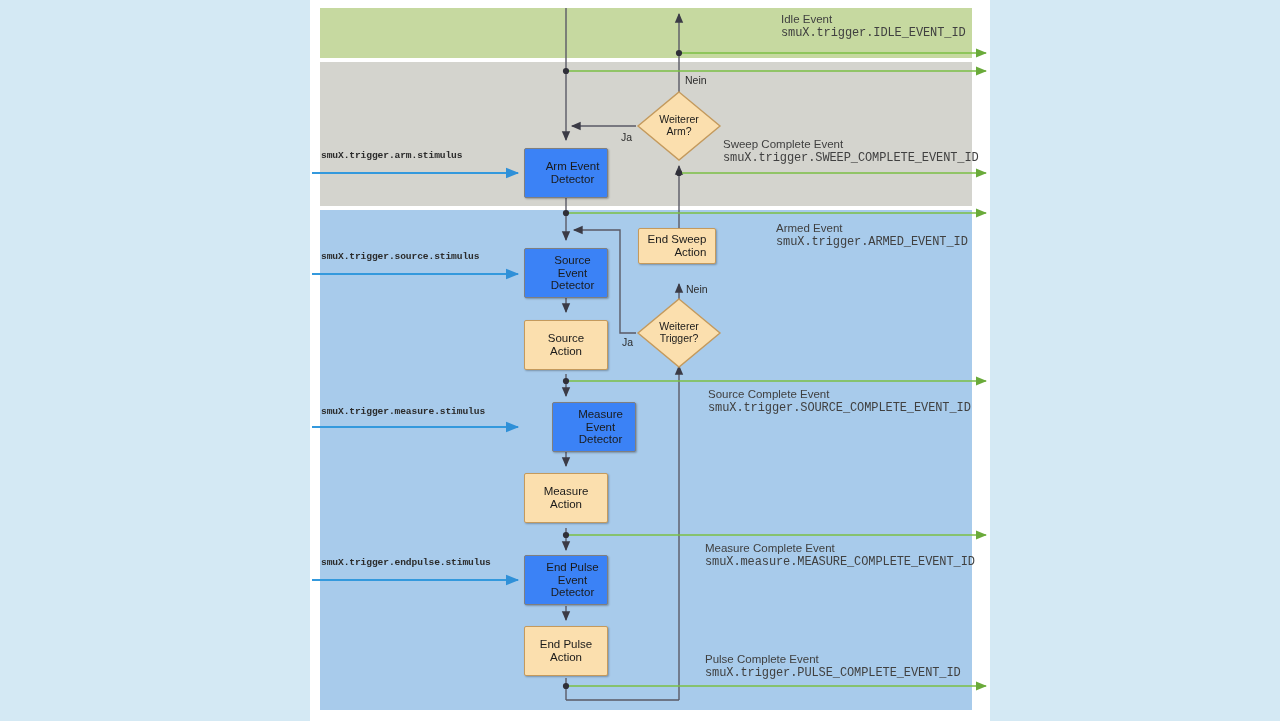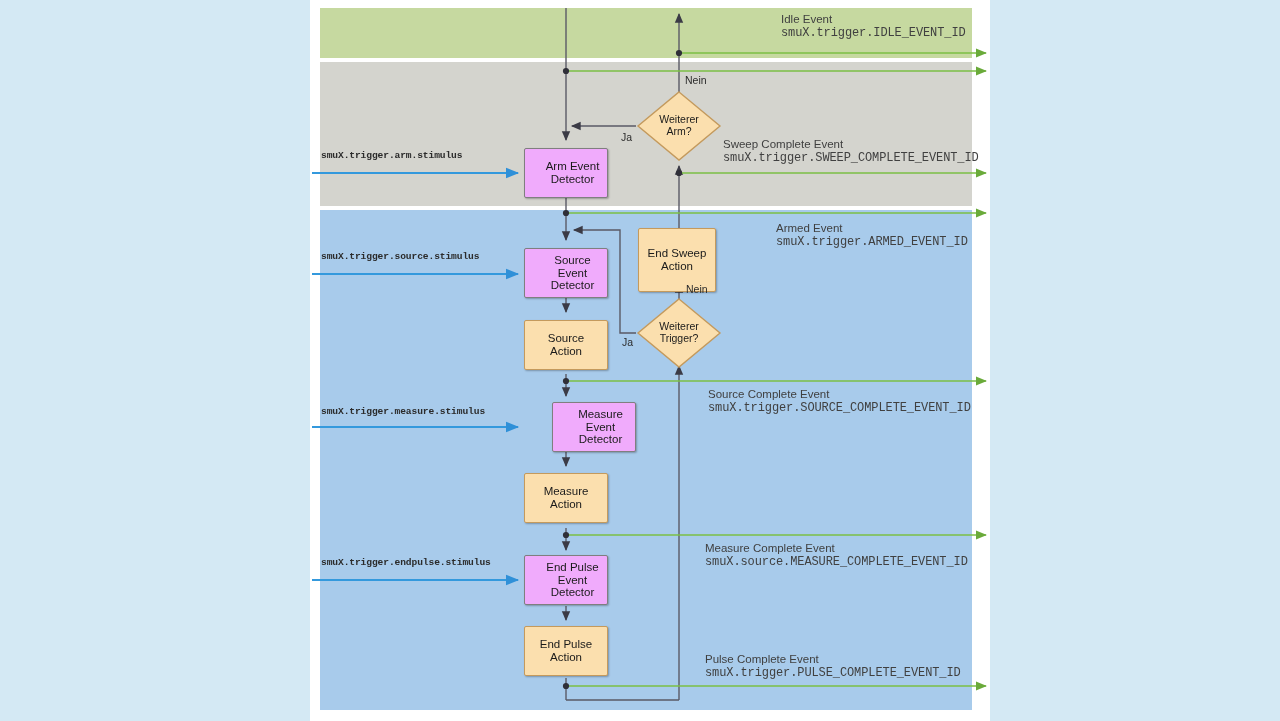--- a/index.html
+++ b/index.html
@@ -23,21 +23,21 @@
   .node{
     position:absolute;box-sizing:border-box;
     display:flex;align-items:center;justify-content:center;
     text-align:center;line-height:1.12;
     color:#1a1a1a;
     border:1px solid #7f7f7f;
     border-radius:2px;
     box-shadow:1px 1px 2px rgba(0,0,0,.28);
     font-size:11.5px;
   }
-  .node.det{background:#f0abfc;padding-left:13px;}
+  .node.det{background:#3b82f6;padding-left:13px;}
   .node.act{background:#fbdfae;border-color:#c49a5d;}
   .node span{display:block;padding:0 2px;}
 
   .diamond{
     position:absolute;
     display:flex;align-items:center;justify-content:center;
     text-align:center;font-size:10.5px;line-height:1.1;color:#1a1a1a;
   }
   .diamond .dshape{
     position:absolute;left:0;top:0;width:100%;height:100%;
@@ -178,21 +178,21 @@
     </span>
   </div>
 
   <div class="node act" style="left:524px;top:626px;width:84px;height:50px;">
     <span>
       <span>End Pulse</span>
       <span>Action</span>
     </span>
   </div>
 
-  <div class="node act" style="left:638px;top:228px;width:78px;height:64px;">
+  <div class="node act" style="left:638px;top:228px;width:78px;height:36px;text-align:right;">
     <span>
       <span>End Sweep</span>
       <span>Action</span>
     </span>
   </div>
 
   <div class="diamond" style="left:636px;top:90px;width:86px;height:72px;">
     <svg class="dshape" viewBox="0 0 86 72">
       <polygon points="43,2 84,36 43,70 2,36" fill="#fbdfae" stroke="#c49a5d" stroke-width="1.4"></polygon>
     </svg>
@@ -238,21 +238,21 @@
     <div class="t2">smuX.trigger.ARMED_EVENT_ID</div>
   </div>
 
   <div class="evt" style="left:708px;top:387px;">
     <div class="t1">Source Complete Event</div>
     <div class="t2">smuX.trigger.SOURCE_COMPLETE_EVENT_ID</div>
   </div>
 
   <div class="evt" style="left:705px;top:541px;">
     <div class="t1">Measure Complete Event</div>
-    <div class="t2">smuX.source.MEASURE_COMPLETE_EVENT_ID</div>
+    <div class="t2">smuX.measure.MEASURE_COMPLETE_EVENT_ID</div>
   </div>
 
   <div class="evt" style="left:705px;top:652px;">
     <div class="t1">Pulse Complete Event</div>
     <div class="t2">smuX.trigger.PULSE_COMPLETE_EVENT_ID</div>
   </div>
 
 </div>
 
 </body></html>

